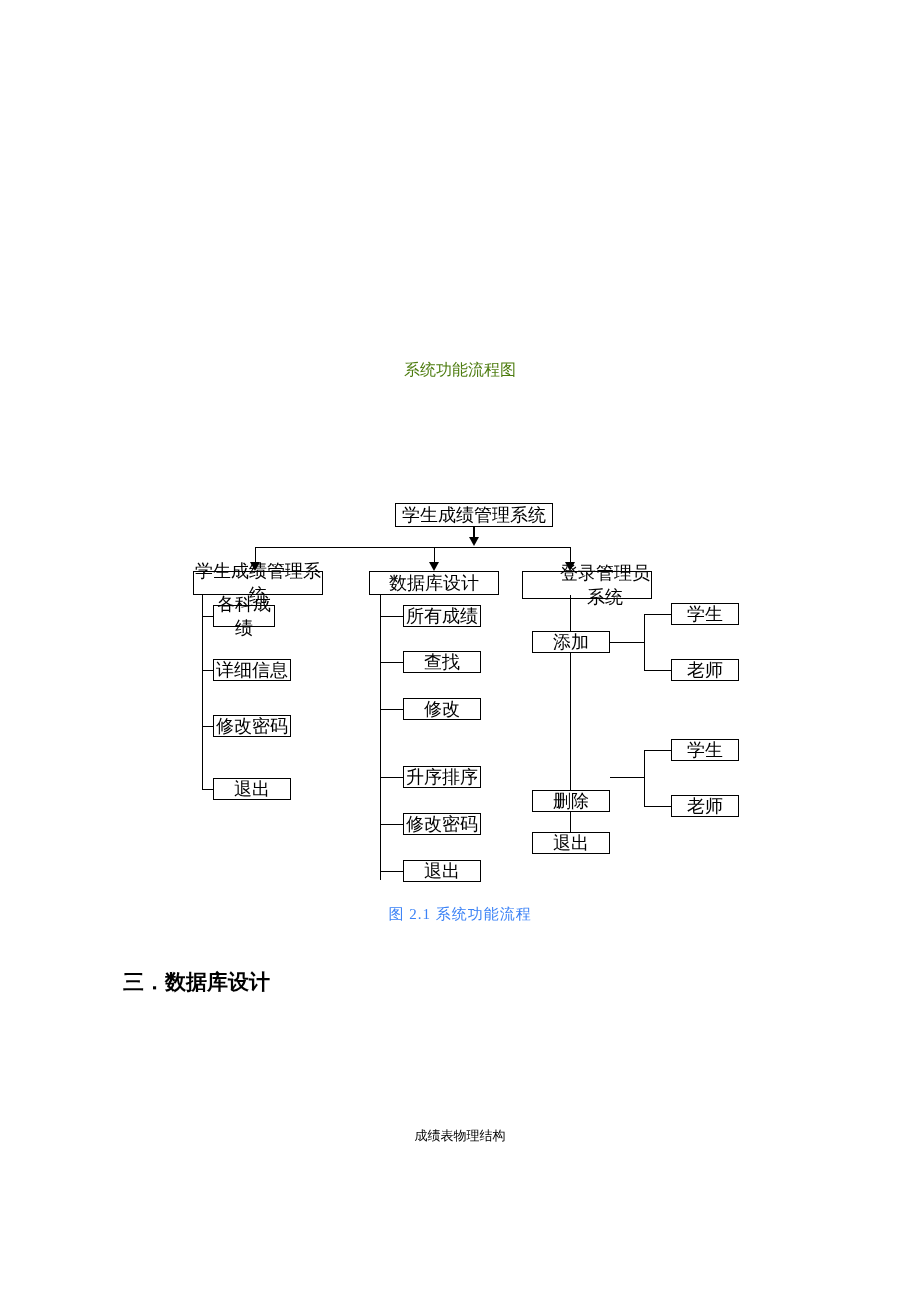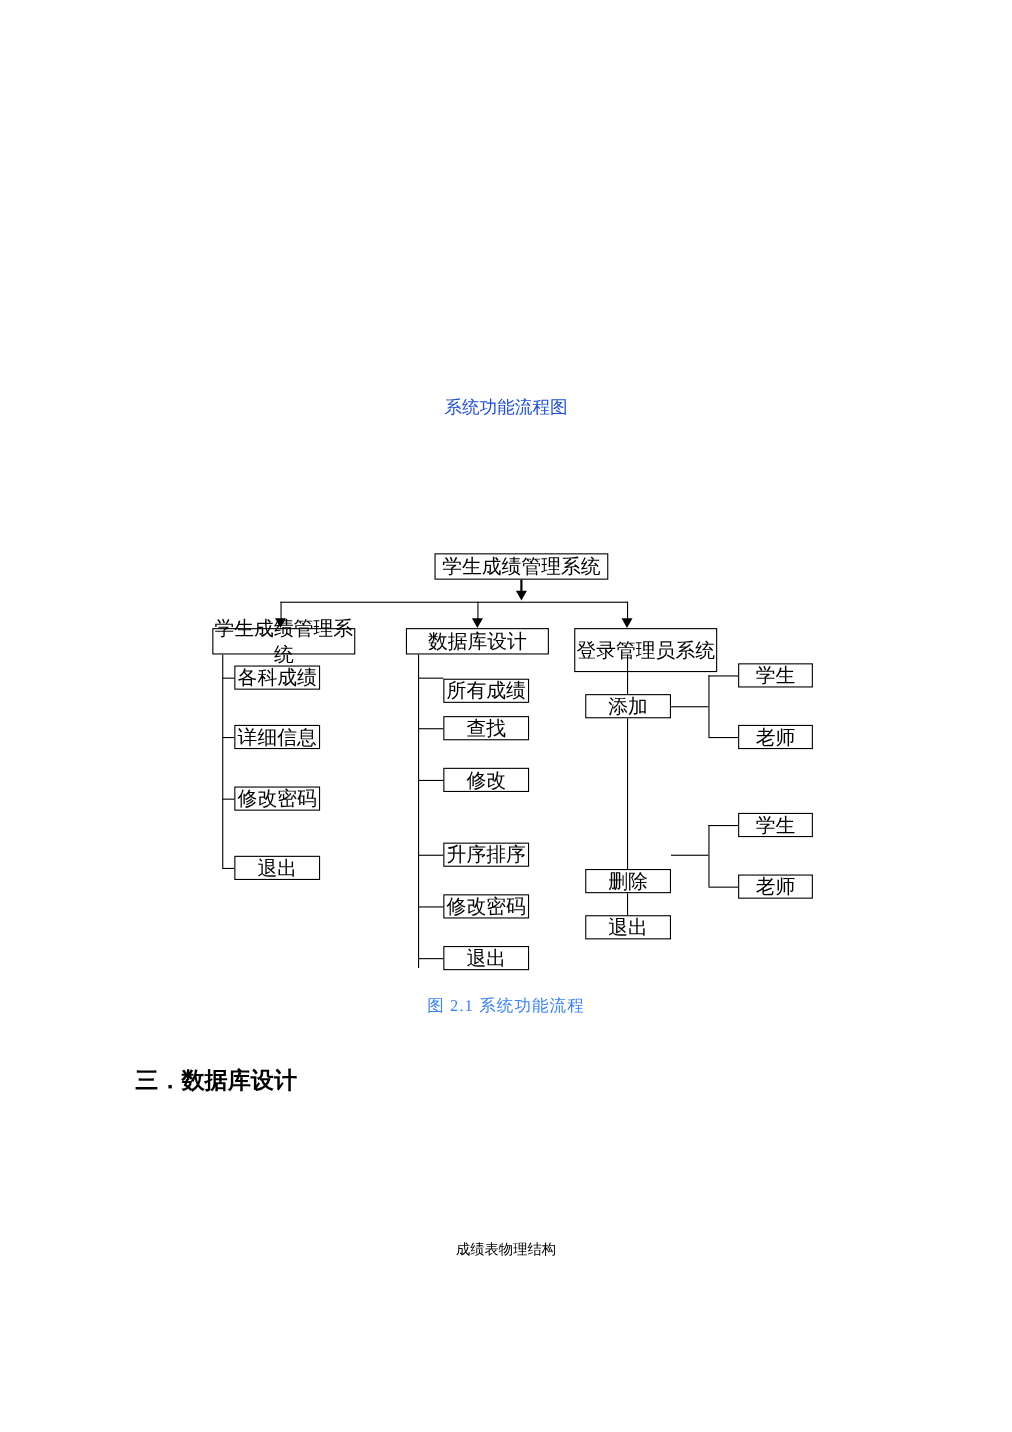--- a/index.html
+++ b/index.html
@@ -14,21 +14,21 @@
       min-height: 1302px;
       position: relative;
     }
     .page-title {
       position: absolute;
       top: 360px;
       left: 0;
       width: 100%;
       text-align: center;
       font-size: 16px;
-      color: #1d4ed8;
+      color: #4d7c0f;
     }
     .diagram {
       position: absolute;
       top: 503px;
       left: 170px;
       width: 610px;
       height: 380px;
     }
     .dbox {
       position: absolute;
@@ -111,47 +111,47 @@
   <div class="dline" style="left:400px; top:44px; width:1px; height:17px;"></div>
 
   <div class="arrow-down" style="left:80px; top:59px;"></div>
   <div class="arrow-down" style="left:259px; top:59px;"></div>
   <div class="arrow-down" style="left:395px; top:59px;"></div>
 
   <div class="dbox" style="left:23px; top:68px; width:130px; height:24px;">学生成绩管理系统</div>
 
   <div class="dline" style="left:32px; top:92px; width:1px; height:194px;"></div>
 
-  <div class="dbox" style="left:43px; top:102px; width:78px; height:22px;font-family:Liberation Mono, monospace;">各科成绩</div>
+  <div class="dbox" style="left:43px; top:102px; width:62px; height:22px;font-family:Liberation Mono, monospace;">各科成绩</div>
   <div class="dline" style="left:32px; top:113px; width:11px; height:1px;"></div>
   <div class="dbox" style="left:43px; top:156px; width:78px; height:22px;">详细信息</div>
   <div class="dline" style="left:32px; top:167px; width:11px; height:1px;"></div>
   <div class="dbox" style="left:43px; top:212px; width:78px; height:22px;">修改密码</div>
   <div class="dline" style="left:32px; top:223px; width:11px; height:1px;"></div>
   <div class="dbox" style="left:43px; top:275px; width:78px; height:22px;">退出</div>
   <div class="dline" style="left:32px; top:286px; width:11px; height:1px;"></div>
 
   <div class="dbox" style="left:199px; top:68px; width:130px; height:24px;">数据库设计</div>
 
   <div class="dline" style="left:210px; top:92px; width:1px; height:285px;"></div>
 
-  <div class="dbox" style="left:233px; top:102px; width:78px; height:22px;margin-top:12px;">所有成绩</div>
+  <div class="dbox" style="left:233px; top:102px; width:78px; height:22px;">所有成绩</div>
   <div class="dline" style="left:210px; top:113px; width:23px; height:1px;"></div>
   <div class="dbox" style="left:233px; top:148px; width:78px; height:22px;">查找</div>
   <div class="dline" style="left:210px; top:159px; width:23px; height:1px;"></div>
   <div class="dbox" style="left:233px; top:195px; width:78px; height:22px;">修改</div>
   <div class="dline" style="left:210px; top:206px; width:23px; height:1px;"></div>
   <div class="dbox" style="left:233px; top:263px; width:78px; height:22px;">升序排序</div>
   <div class="dline" style="left:210px; top:274px; width:23px; height:1px;"></div>
   <div class="dbox" style="left:233px; top:310px; width:78px; height:22px;">修改密码</div>
   <div class="dline" style="left:210px; top:321px; width:23px; height:1px;"></div>
   <div class="dbox" style="left:233px; top:357px; width:78px; height:22px;">退出</div>
   <div class="dline" style="left:210px; top:368px; width:23px; height:1px;"></div>
 
-  <div class="dbox" style="left:352px; top:68px; width:130px; height:40px;">登录管理员系统</div>
+  <div class="dbox" style="left:352px; top:68px; width:130px; height:28px;padding-left:36px;">登录管理员系统</div>
 
   <div class="dline" style="left:400px; top:92px; width:1px; height:237px;"></div>
 
   <div class="dbox" style="left:362px; top:128px; width:78px; height:22px;text-align:right;">添加</div>
   <div class="dbox" style="left:362px; top:263px; width:78px; height:22px;margin-top:24px;">删除</div>
   <div class="dbox" style="left:362px; top:329px; width:78px; height:22px;">退出</div>
 
   <div class="dline" style="left:440px; top:139px; width:34px; height:1px;"></div>
   <div class="dline" style="left:474px; top:111px; width:1px; height:56px;"></div>
   <div class="dline" style="left:474px; top:111px; width:27px; height:1px;"></div>

